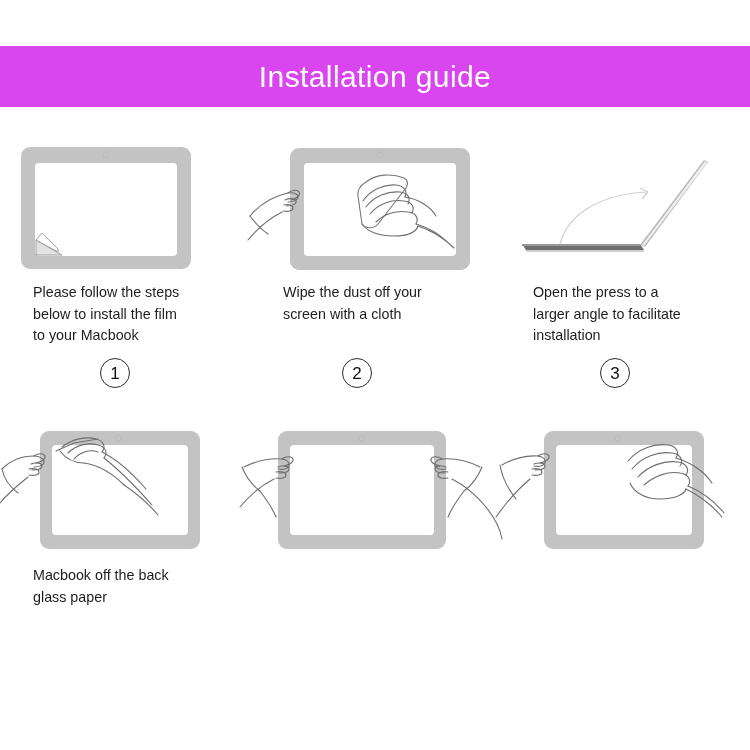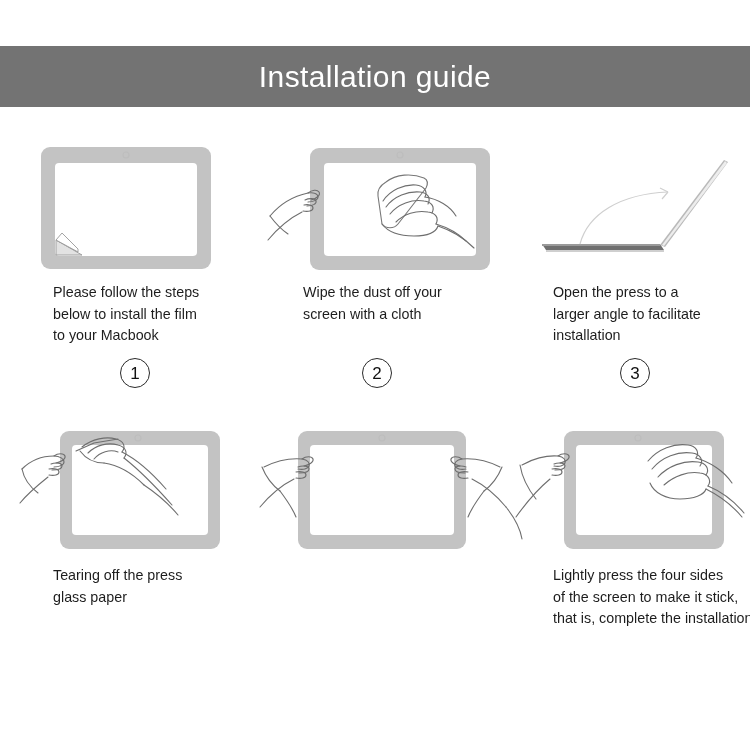--- a/index.html
+++ b/index.html
@@ -15,21 +15,21 @@
     position: relative;
   }
 
   
   #header-banner {
     position: absolute;
     left: 0;
     top: 46px;
     width: 750px;
     height: 61px;
-    background: #737373;
+    background: #d946ef;
     display: flex;
     align-items: center;
     justify-content: center;
     text-align: center;
   }
   #header-title {
     color: #ffffff;
     font-size: 30px;
     font-weight: 400;
     letter-spacing: 0.4px;
@@ -43,21 +43,20 @@
     top: 132px;
     width: 750px;
     height: 600px;
     display: grid;
     grid-template-columns: 250px 250px 250px;
     grid-template-rows: 283px 283px;
   }
   .step-cell {
     position: relative;
     box-sizing: border-box;
-    margin-left: 20px;
   }
   .step-figure {
     position: relative;
     width: 250px;
     height: 130px;
     overflow: visible;
   }
   .step-figure svg {
     position: absolute;
     left: 0;
@@ -209,21 +208,21 @@
         <path class="hand" d="M74 34 C80 27 90 24 98 27"></path>
         <path class="hand" d="M60 26 C66 34 74 38 84 38"></path>
         <path class="hand" d="M84 38 C98 40 112 48 124 60"></path>
         <path class="hand" d="M102 27 C116 34 132 48 146 64"></path>
         <path class="hand" d="M104 33 C118 44 136 62 152 80"></path>
         <path class="hand" d="M124 60 C136 68 148 78 158 90"></path>
 
         <path class="hand" d="M56 26 L74 18 L98 14"></path>
       </svg>
     </div>
-    <div class="step-caption">Tearing off the press
+    <div class="step-caption">Macbook off the back
 glass paper</div>
 
   </div>
 
   <div class="step-cell row2 col2">
     <div class="step-figure" id="fig-5">
       <svg width="250" height="130" viewBox="0 0 250 130">
         <rect x="28" y="6" width="168" height="118" rx="9" ry="9" class="bezel"></rect>
         <rect x="40" y="20" width="144" height="90" rx="4" ry="4" class="glass"></rect>
         <circle cx="112" cy="13" r="3" class="camera"></circle>
@@ -266,19 +265,16 @@
         <path class="hand" d="M128 36 C138 24 154 18 168 20 C176 21 180 27 176 33"></path>
         <path class="hand" d="M132 44 C142 32 158 26 172 28 C180 29 184 35 180 41"></path>
         <path class="hand" d="M138 52 C148 41 164 35 178 37 C186 38 190 44 186 50"></path>
         <path class="hand" d="M144 60 C154 51 168 46 180 48 C188 49 192 55 188 61"></path>
         <path class="hand" d="M176 33 C190 37 204 46 212 58"></path>
         <path class="hand" d="M188 61 C200 66 214 76 224 88"></path>
         <path class="hand" d="M130 58 C134 68 146 74 160 74 C174 74 184 70 186 64"></path>
         <path class="hand" d="M186 64 C198 70 212 80 222 92"></path>
       </svg>
     </div>
-    <div class="step-caption">Lightly press the four sides
-of the screen to make it stick,
-that is, complete the installation</div>
 
   </div>
 
 </div>
 
 </body></html>

